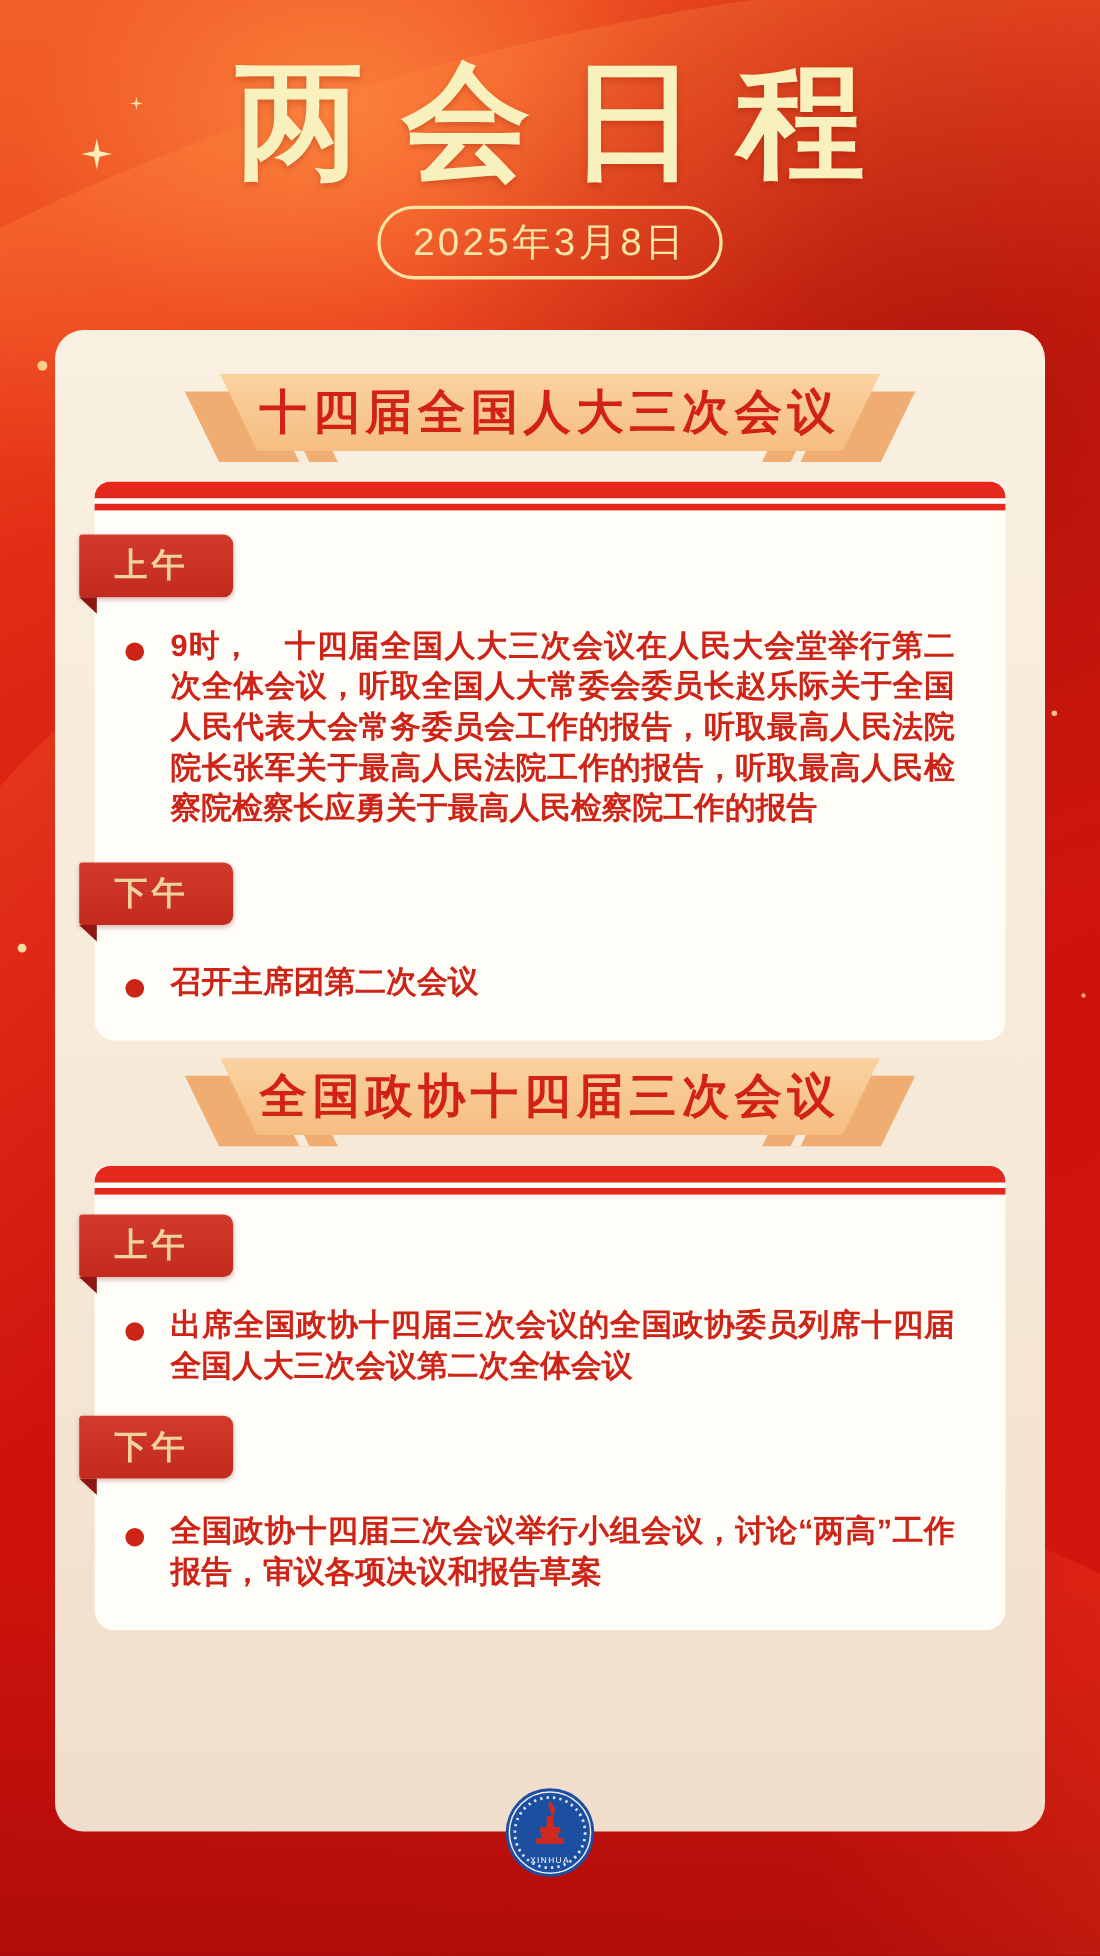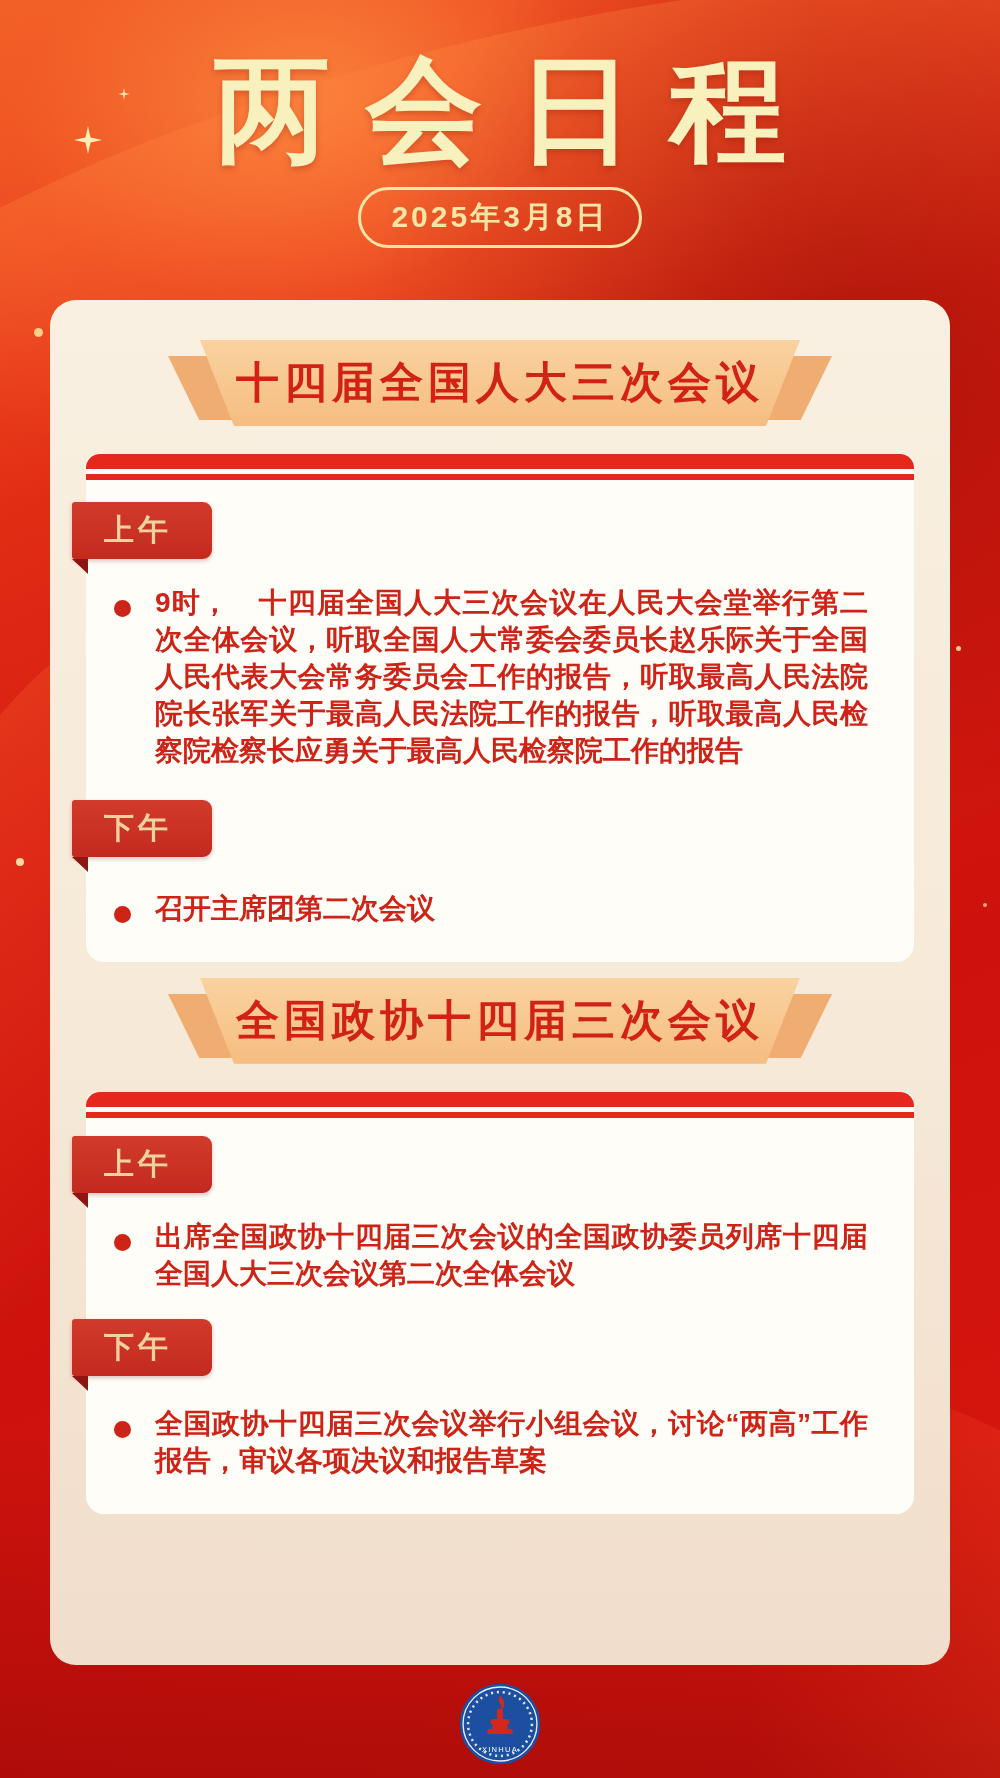--- a/index.html
+++ b/index.html
@@ -38,30 +38,30 @@
   
   .masthead { position:relative; text-align:center; }
   .title {
     margin:0; padding-top:42px; font-size:116px; line-height:1.18; font-weight:900;
     color:#f9f1bd; letter-spacing:36px; text-indent:36px;
     text-shadow:0 3px 6px rgba(120,0,0,.25);
   }
   .date-pill {
     display:inline-block; margin-top:8px; padding:7px 30px;
     border:3px solid #f6e5a4; border-radius:40px;
-    color:#f6e5a4; font-size:30px; font-weight:700; letter-spacing:3px;
+    color:#f6e5a4; font-size:35px; font-weight:400; letter-spacing:3px;
   }
   
   .card {
     position:absolute; left:50px; top:300px; width:900px; height:1365px;
     background:linear-gradient(180deg,#f9f0e1 0%,#f6e9d7 55%,#f1ddcb 100%);
     border-radius:26px;
   }
   
-  .ribbon { position:relative; width:600px; height:86px; margin:0 auto; }
+  .ribbon { position:relative; width:600px; height:70px; margin:0 auto; }
   .ribbon.first { margin-top:40px; }
   .ribbon.second { margin-top:16px;text-align:right; }
   .tail { position:absolute; top:16px; width:108px; height:64px; background:#f0ad72; }
   .tail.left  { left:-32px;  transform:skewX(26deg);  transform-origin:0 0; }
   .tail.right { right:-32px; transform:skewX(-26deg); transform-origin:100% 0; }
   .tail.left::after, .tail.right::after {
     content:""; position:absolute; top:0; bottom:0; width:9px; background:#f7ecd9;
   }
   .tail.left::after  { right:26px; }
   .tail.right::after { left:26px; }
@@ -97,21 +97,21 @@
   .bullet .dot {
     flex:0 0 auto; width:17px; height:17px; border-radius:50%;
     background:#ce2418; margin:15px 24px 0 0;
   }
   .bullet .btext {
     margin:0; flex:1; max-width:742px; font-size:28px; line-height:1.32;
     color:#ce2418; font-weight:600; text-align:justify;
   }
   .bullet.tight { margin-top:34px; }
   
-  .logo-wrap { position:absolute; left:50%; top:1682px; transform:translateX(-50%);text-align:right; }
+  .logo-wrap { position:absolute; left:50%; top:1624px; transform:translateX(-50%);text-align:right; }
 </style>
 </head>
 <body>
 
 <div class="poster">
 
   <div class="bg">
     <div class="wave w1"></div>
     <div class="wave w2"></div>
     <div class="wave w3"></div>

